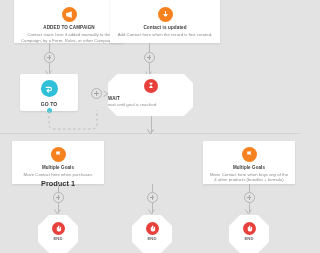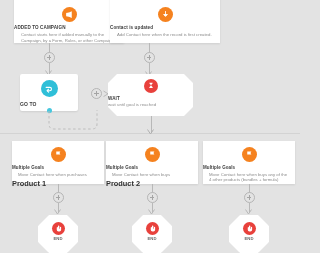--- a/index.html
+++ b/index.html
@@ -10,21 +10,21 @@
     position:relative;
   }
   #canvas{position:absolute;inset:0;width:300px;height:253px;}
 
   .divider{position:absolute;left:0;width:300px;height:1px;background:#d3d3d3;}
 
   
   .card{
     position:absolute;background:#ffffff;
     box-shadow:0 1px 2px rgba(0,0,0,.09);
-    box-sizing:border-box;
+    text-align:center;box-sizing:border-box;
   }
   .icon-circle{
     border-radius:50%;margin:0 auto;
     display:flex;align-items:center;justify-content:center;
   }
   .icon-circle svg{display:block;}
 
   .title{
     font-weight:bold;color:#3c3c3c;
     letter-spacing:.1px;line-height:1.15;
@@ -163,30 +163,20 @@
     <div class="icon-circle">
       <svg width="9" height="9" viewBox="0 0 24 24" fill="#ffffff">
         <path d="M6 3v18M6 4h11l-2.5 4L17 12H6z"></path>
       </svg>
     </div>
     <div class="title">Multiple Goals</div>
     <div class="desc">Move Contact here when purchases</div>
     <div class="product">Product 1</div>
   </div>
 
-  <div class="card goal" style="left:106px;top:141px;">
-    <div class="icon-circle">
-      <svg width="9" height="9" viewBox="0 0 24 24" fill="#ffffff">
-        <path d="M6 3v18M6 4h11l-2.5 4L17 12H6z"></path>
-      </svg>
-    </div>
-    <div class="title">Multiple Goals</div>
-    <div class="desc">Move Contact here when buys</div>
-    <div class="product">Product 2</div>
-  </div>
 
   <div class="card goal" style="left:203px;top:141px;">
     <div class="icon-circle">
       <svg width="9" height="9" viewBox="0 0 24 24" fill="#ffffff">
         <path d="M6 3v18M6 4h11l-2.5 4L17 12H6z"></path>
       </svg>
     </div>
     <div class="title">Multiple Goals</div>
     <div class="desc">Move Contact here when buys any of the 4 other products (bundles + formula)</div>
   </div>

